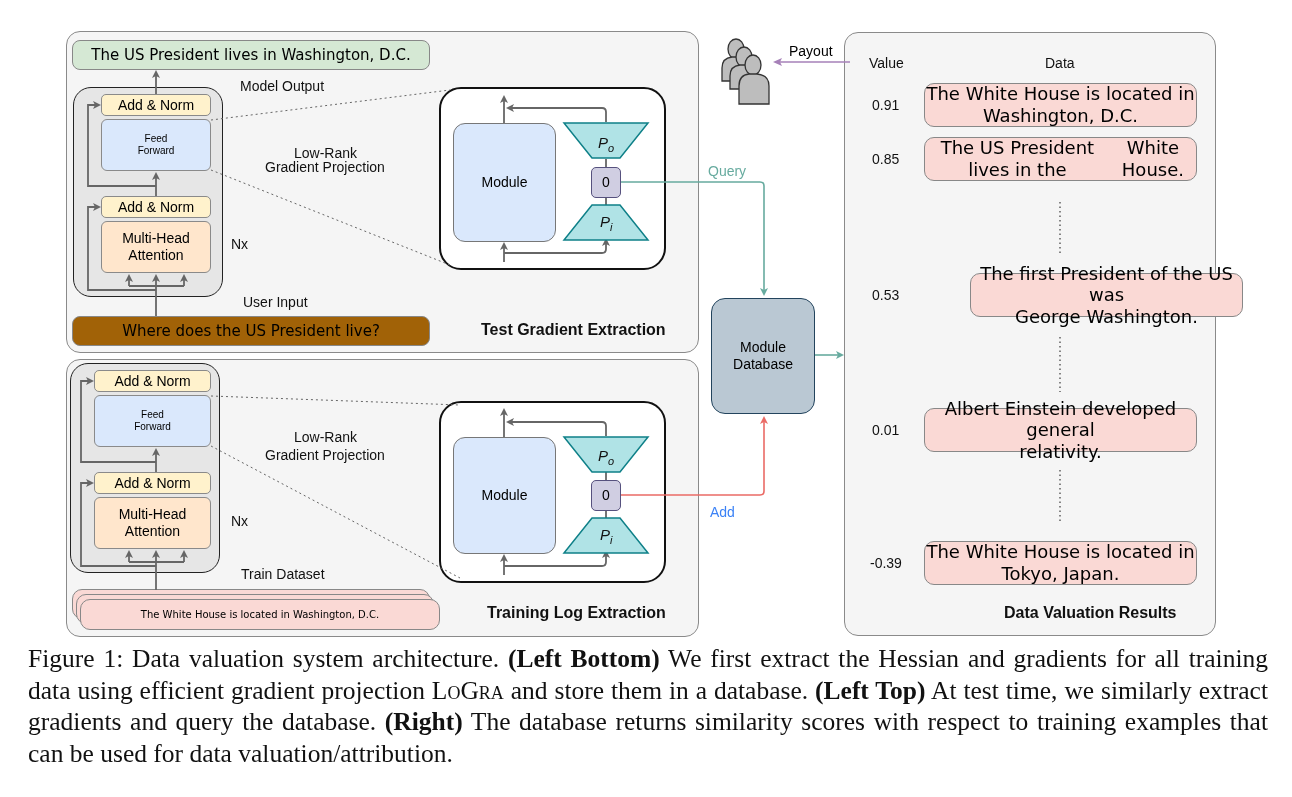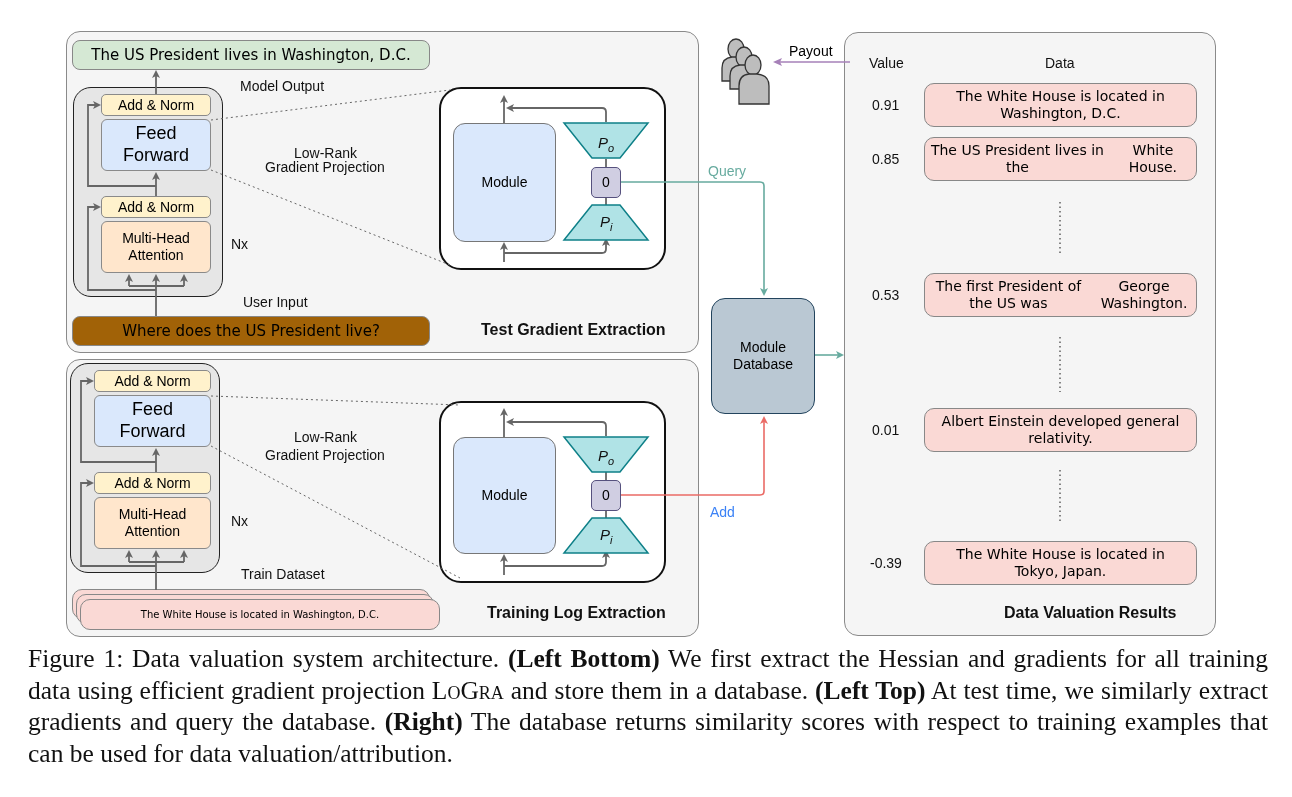--- a/index.html
+++ b/index.html
@@ -3,23 +3,23 @@
 <meta charset="utf-8">
 <style>
   html, body { margin:0; padding:0; background:#ffffff; }
   body { width:1292px; height:797px; position:relative; overflow:hidden; font-family:"Liberation Sans", sans-serif; }
   .panel { position:absolute; background:#f5f5f5; border:1.5px solid #8a8a8a; border-radius:14px; box-sizing:border-box; }
   .box { position:absolute; box-sizing:border-box; display:flex; align-items:center; justify-content:center; text-align:center; line-height:1.2; }
   .lbl { position:absolute; font-size:14px; color:#111; white-space:nowrap; }
   .sans2 { font-family:"DejaVu Sans", sans-serif; }
   .green { background:#d5e8d4; border:1.5px solid #888; border-radius:8px; font-size:15px; }
   .orange { background:#a16207; border:1.5px solid #888; border-radius:8px; font-size:15px; }
-  .pink { background:#fad9d5; border:1.5px solid #888; border-radius:10px; font-size:14px; }
+  .pink { background:#fad9d5; border:1.5px solid #888; border-radius:10px; font-size:18px; }
   .yellow { background:#fff2cc; border:1.5px solid #8a8a8a; border-radius:5px; font-size:14px; }
-  .blue { background:#dae8fc; border:1.5px solid #8a8a8a; border-radius:6px; font-size:18px; }
+  .blue { background:#dae8fc; border:1.5px solid #8a8a8a; border-radius:6px; font-size:10px; }
   .peach { background:#ffe6cc; border:1.5px solid #8a8a8a; border-radius:6px; font-size:14px; }
   .nx { position:absolute; background:#e6e6e6; border:1.8px solid #222; border-radius:18px; box-sizing:border-box; }
   .zoombox { position:absolute; background:#fff; border:2px solid #111; border-radius:22px; box-sizing:border-box; }
   .module { background:#dae8fc; border:1.5px solid #777; border-radius:12px; font-size:14px; }
   .zero { background:#d0cee2; border:1.5px solid #56517e; border-radius:5px; font-size:14px; }
   .vdb { background:#bac8d3; border:1.5px solid #23445d; border-radius:14px; font-size:14px; }
   .title { position:absolute; font-weight:bold; font-size:16px; color:#111; white-space:nowrap; }
   .caption { position:absolute; left:28px; top:643px; width:1240px; font-family:"Liberation Serif", serif; font-size:25.5px; line-height:31.5px; color:#111; text-align:justify; }
   .caption b { font-weight:bold; }
   .sc { font-variant:small-caps; }
@@ -121,21 +121,21 @@
     <div class="box pink sans2" style="left: 924px; top: 83px; width: 273px; height: 44px; flex-direction: column;">
       <span>The White House is located in</span>
       <span>Washington, D.C.</span>
     </div>
     <div class="lbl" style="left: 872px; top: 151px;">0.85</div>
     <div class="box pink sans2" style="left: 924px; top: 137px; width: 273px; height: 44px; flex-direction: row;">
       <span>The US President lives in the</span>
       <span>White House.</span>
     </div>
     <div class="lbl" style="left: 872px; top: 287px;">0.53</div>
-    <div class="box pink sans2" style="left: 924px; top: 273px; width: 273px; height: 44px; flex-direction: row;">
+    <div class="box pink sans2" style="left: 970px; top: 273px; width: 273px; height: 44px; flex-direction: column;">
       <span>The first President of the US was</span>
       <span>George Washington.</span>
     </div>
     <div class="lbl" style="left: 872px; top: 422px;">0.01</div>
     <div class="box pink sans2" style="left: 924px; top: 408px; width: 273px; height: 44px; flex-direction: column;">
       <span>Albert Einstein developed general</span>
       <span>relativity.</span>
     </div>
     <div class="lbl" style="left: 870px; top: 555px;">-0.39</div>
     <div class="box pink sans2" style="left: 924px; top: 541px; width: 273px; height: 44px; flex-direction: column;">

